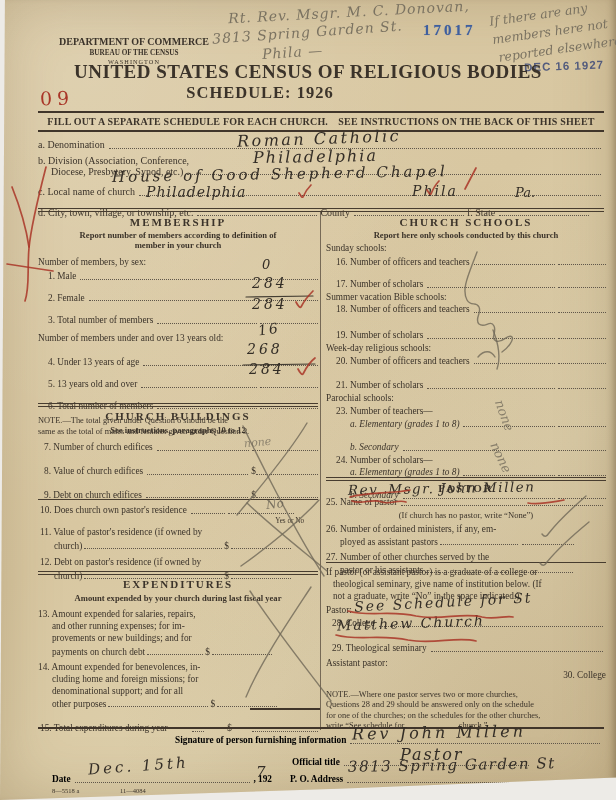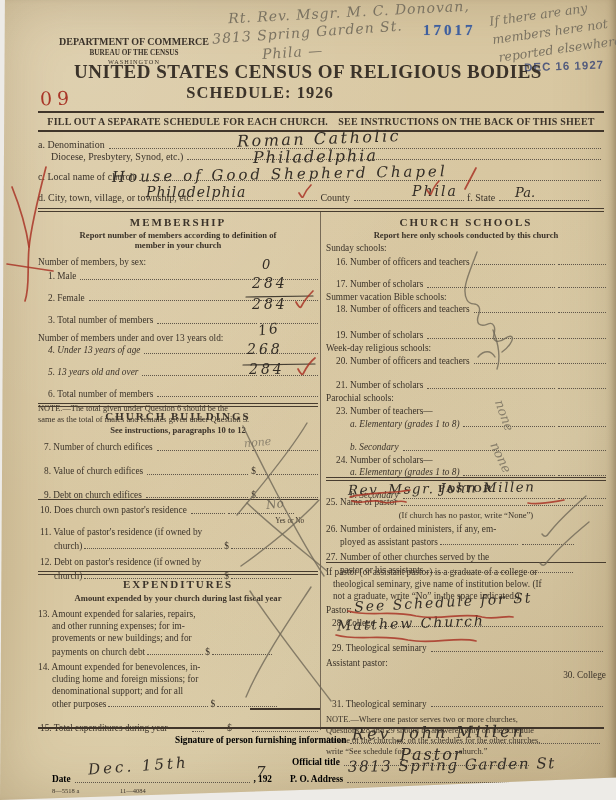--- a/index.html
+++ b/index.html
@@ -67,20 +67,21 @@
   <div class="abs print b ctr" style="left:0;top:61px;width:616px;font-size:19px;letter-spacing:.5px;">UNITED STATES CENSUS OF RELIGIOUS BODIES</div>
   <div class="abs print b ctr" style="left:0;top:83px;width:520px;font-size:16.5px;letter-spacing:1px;">SCHEDULE: 1926</div>
 
   <div class="abs print b ctr" style="left:38px;top:111px;width:566px;font-size:10px;border-top:2px solid #40352a;border-bottom:2px solid #40352a;padding:3px 0 3px;letter-spacing:.2px;">FILL OUT A SEPARATE SCHEDULE FOR EACH CHURCH. SEE INSTRUCTIONS ON THE BACK OF THIS SHEET</div>
 
   <div class="abs" style="left:38px;top:139px;width:566px;color:#3b332a;">
     <div class="q" style="font-size:10px;">
       <span class="lbl">a. Denomination</span>
         <span class="dots"></span>
     </div>
+    <div class="grp" style="font-size:10px;margin-top:4px;">b. Division (Association, Conference,</div>
     <div class="q" style="font-size:10px;">
       <span class="lbl" style="padding-left:13px;">Diocese, Presbytery, Synod, etc.)</span>
         <span class="dots"></span>
     </div>
     <div class="q" style="font-size:10px;margin-top:9px;">
       <span class="lbl">c. Local name of church</span>
         <span class="dots"></span>
     </div>
     <div class="q" style="font-size:10px;margin-top:9px;">
       <span class="lbl">d. City, town, village, or township, etc.</span>
@@ -116,26 +117,26 @@
       <span class="lbl">2. Female</span>
         <span class="dots"></span>
         <span class="blank"></span>
     </div>
     <div class="q" style="margin-top:12px;padding-left:10px;">
       <span class="lbl">3. Total number of members</span>
         <span class="dots"></span>
         <span class="blank"></span>
     </div>
     <div class="grp" style="margin-top:7px;">Number of members under and over 13 years old:</div>
-    <div class="q" style="margin-top:2px;padding-left:10px;font-style:italic;">
+    <div class="q" style="margin-top:14px;padding-left:10px;">
       <span class="lbl">4. Under 13 years of age</span>
         <span class="dots"></span>
         <span class="blank"></span>
     </div>
-    <div class="q" style="margin-top:11px;padding-left:10px;font-style:italic;">
+    <div class="q" style="margin-top:11px;padding-left:10px;">
       <span class="lbl">5. 13 years old and over</span>
         <span class="dots"></span>
         <span class="blank"></span>
     </div>
     <div class="q" style="margin-top:11px;padding-left:10px;">
       <span class="lbl">6. Total number of members</span>
         <span class="dots"></span>
         <span class="blank"></span>
     </div>
     <div class="note pre" style="margin-top:5px;">NOTE.—The total given under Question 6 should be the
@@ -296,24 +297,20 @@
       <span class="lbl">28. College</span>
         <span class="dots"></span>
     </div>
     <div class="q" style="margin-top:14px;padding-left:6px;">
       <span class="lbl">29. Theological seminary</span>
         <span class="dots"></span>
     </div>
     <div class="grp" style="margin-top:4px;">Assistant pastor:</div>
     <div class="q" style="margin-top:2px;padding-left:6px;flex-direction:column;">
       <span class="lbl">30. College</span>
-        <span class="dots"></span>
-    </div>
-    <div class="q" style="margin-top:15px;padding-left:6px;">
-      <span class="lbl">31. Theological seminary</span>
         <span class="dots"></span>
     </div>
     <div class="note pre" style="margin-top:6px;">NOTE.—Where one pastor serves two or more churches,
 Questions 28 and 29 should be answered only on the schedule
 for one of the churches; on the schedules for the other churches,
 write “See schedule for ........................ church.”</div>
   </div>
 
   <div class="hrule" style="left:38px;top:727px;width:566px;"></div>
   <div class="abs q b" style="left:175px;top:735px;width:428px;font-size:9.3px;">

